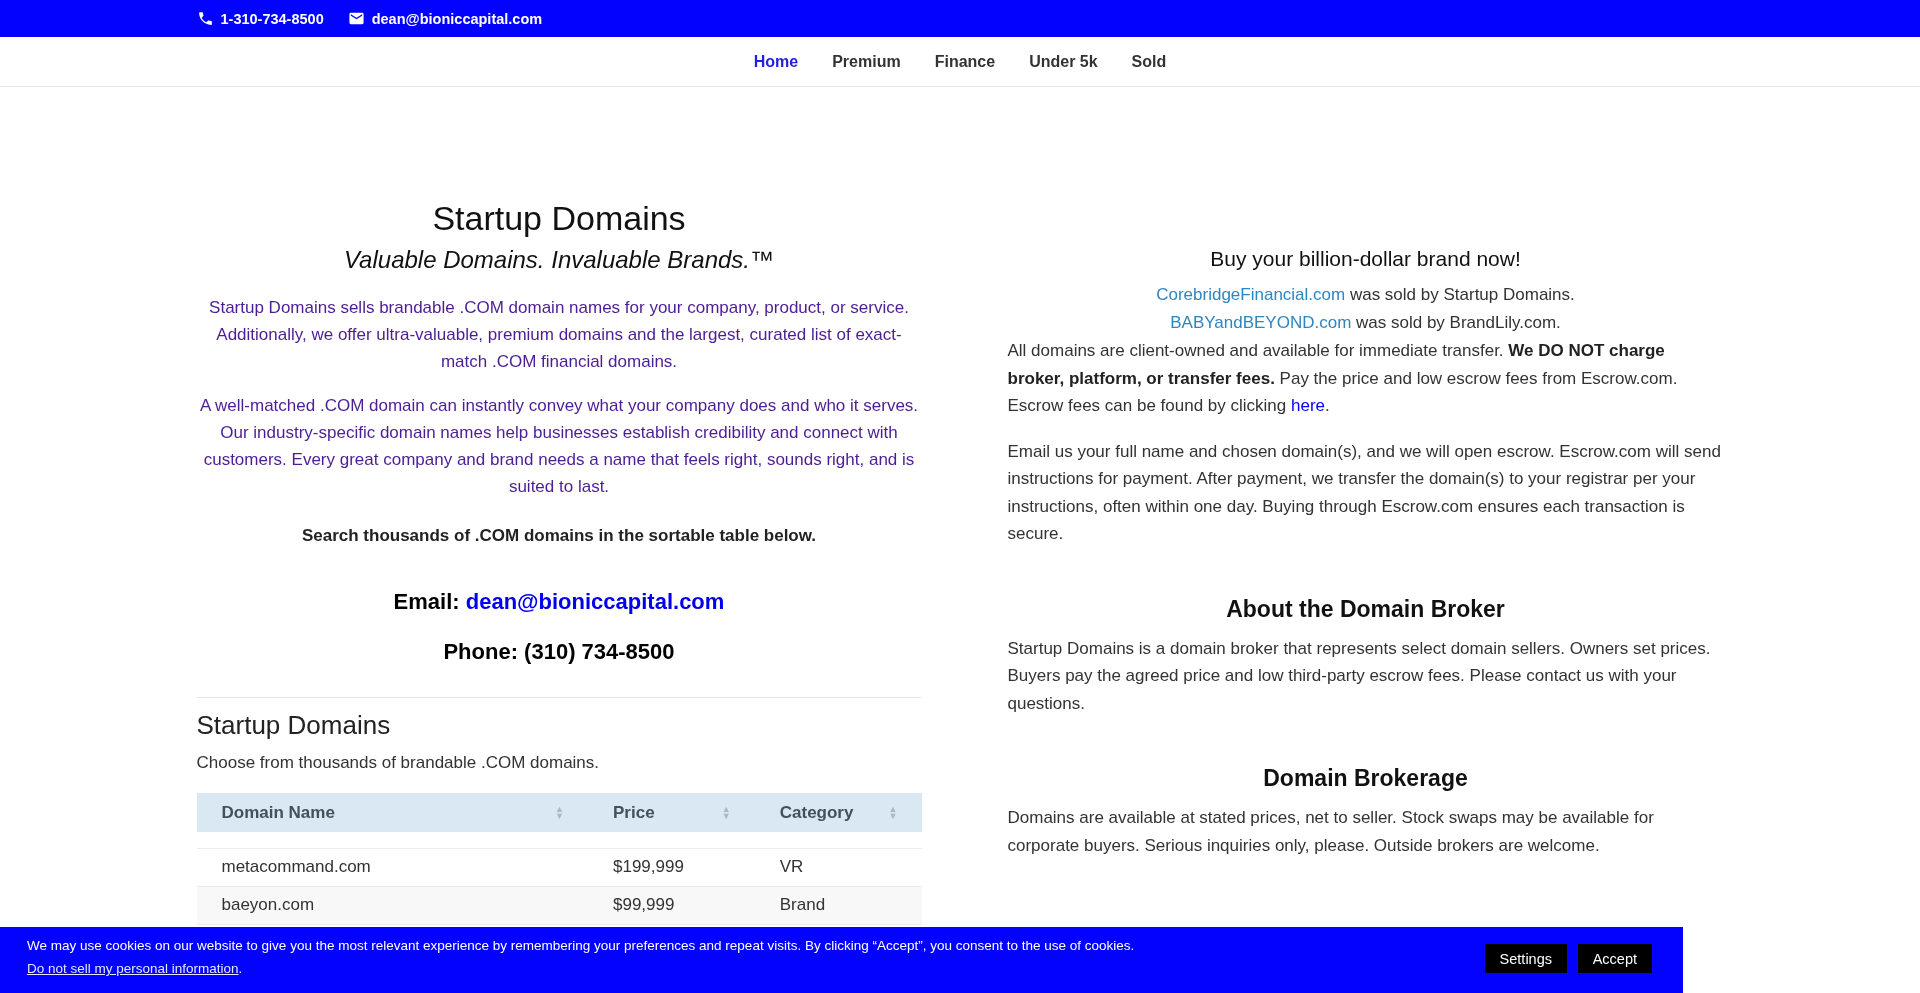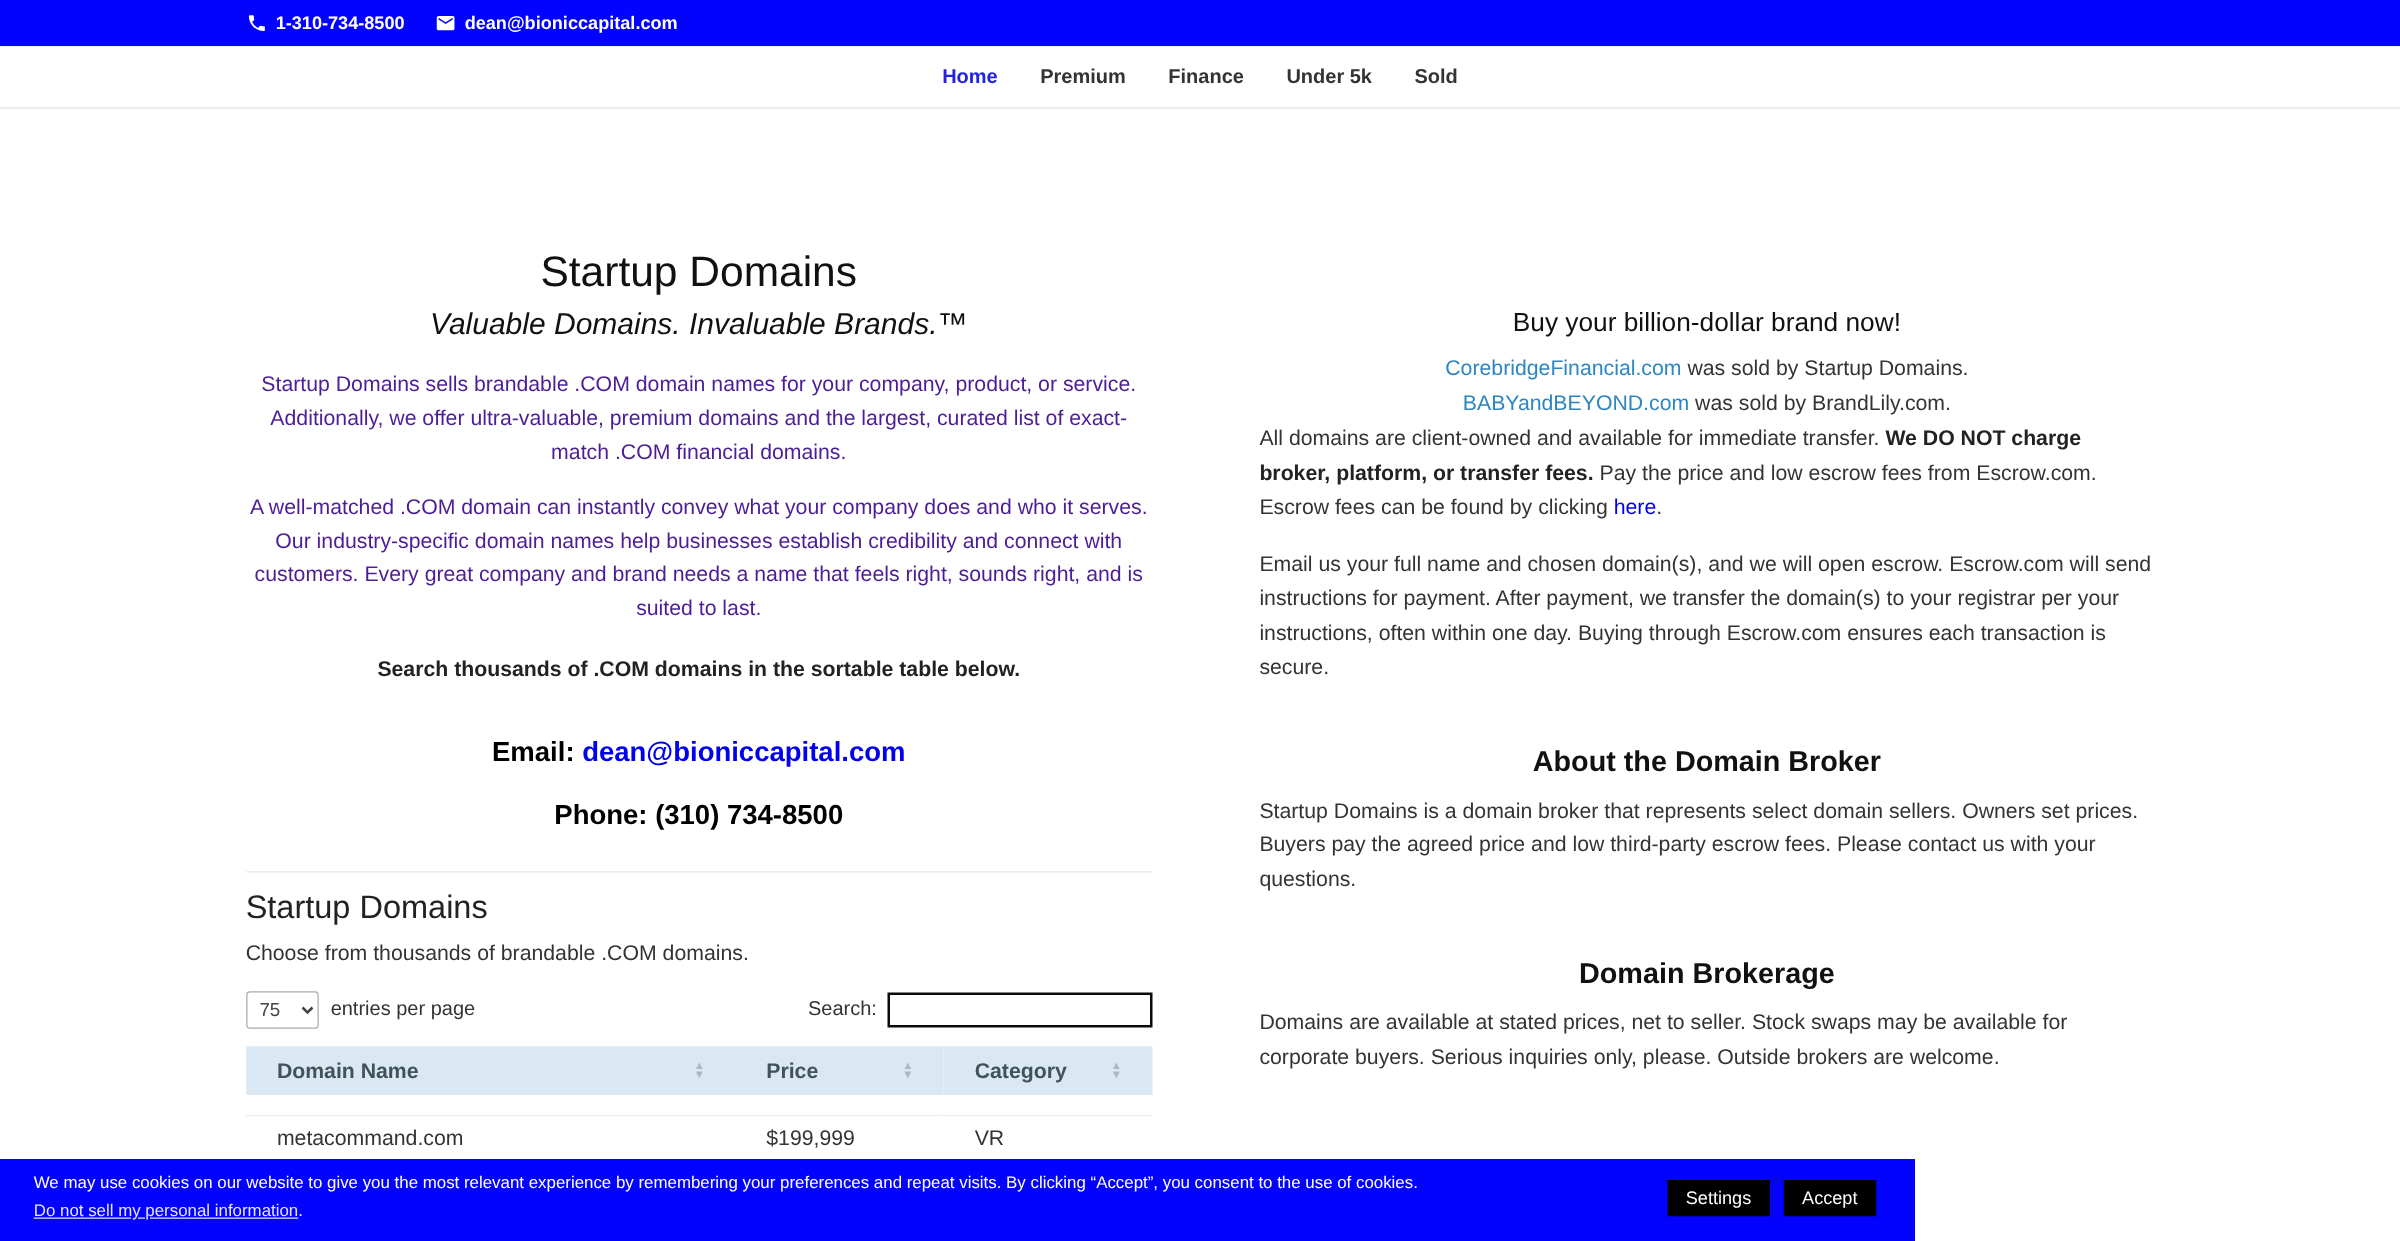--- a/index.html
+++ b/index.html
@@ -68,21 +68,21 @@
   .promo-h { font-size:21px; font-weight:normal; color:#111; text-align:center; margin:0 0 10px; }
   .sold-line { font-size:17px; line-height:28px; color:#333; text-align:center; margin:0; }
   .soft-link { color:#2e86c1; text-decoration:none; cursor:pointer; }
   .buying-h { font-size:28px; font-weight:bold; color:#111; text-align:center; margin:56px 0 16px; }
   .rp { font-size:17px; line-height:27.5px; color:#333; margin:0 0 18px; text-align:left; }
   .rp strong { color:#222; }
   .rp.gap-lg { margin-bottom:48px; }
   .sub-h { font-size:23px; font-weight:bold; color:#111; text-align:center; margin:0 0 12px; }
 
   
-  .cookie-banner { position:fixed; left:0; bottom:0; width:1532px; height:66px;
+  .cookie-banner { position:fixed; left:0; bottom:0; width:1683px; height:66px;
     background:#0202fe; color:#fff; z-index:10; }
   .cookie-text  { position:absolute; left:27px; top:11px; font-size:13.5px; }
   .cookie-line2 { position:absolute; left:27px; top:34px; font-size:13.5px; }
   .cookie-line2 a { color:rgba(255,255,255,.9); text-decoration:underline; cursor:pointer; }
   .cookie-btn { position:absolute; top:17px; height:29px; background:#000; color:#fff;
     border:none; font-size:14.5px; font-family:inherit; cursor:pointer; padding:0 15px; }
   .cookie-btn.settings { right:116px; }
   .cookie-btn.accept   { right:31px; }
 </style>
 </head>
@@ -123,32 +123,20 @@
     <p class="ip bold">Search thousands of .COM domains in the sortable table below.</p>
     <div class="contact">
       <span>Email: </span><a class="hard-link">dean@bioniccapital.com</a>
     </div>
     <div class="contact phone">Phone: (310) 734-8500</div>
 
     <div class="table-widget">
       <h2>Startup Domains</h2>
       <p class="table-sub">Choose from thousands of brandable .COM domains.</p>
 
-      <div class="table-controls">
-        <div class="left-controls">
-          <select>
-            <option selected="">75</option>
-          </select>
-          <span>entries per page</span>
-        </div>
-        <div class="right-controls">
-          <span>Search:</span>
-          <input type="text" value="" style="">
-        </div>
-      </div>
 
       <table class="domains">
         <thead>
           <tr>
             <th class="col-domain">
               <span>Domain Name</span>
               <span class="sort">
                   <i>▲</i>
                   <i>▼</i>
                 </span>

